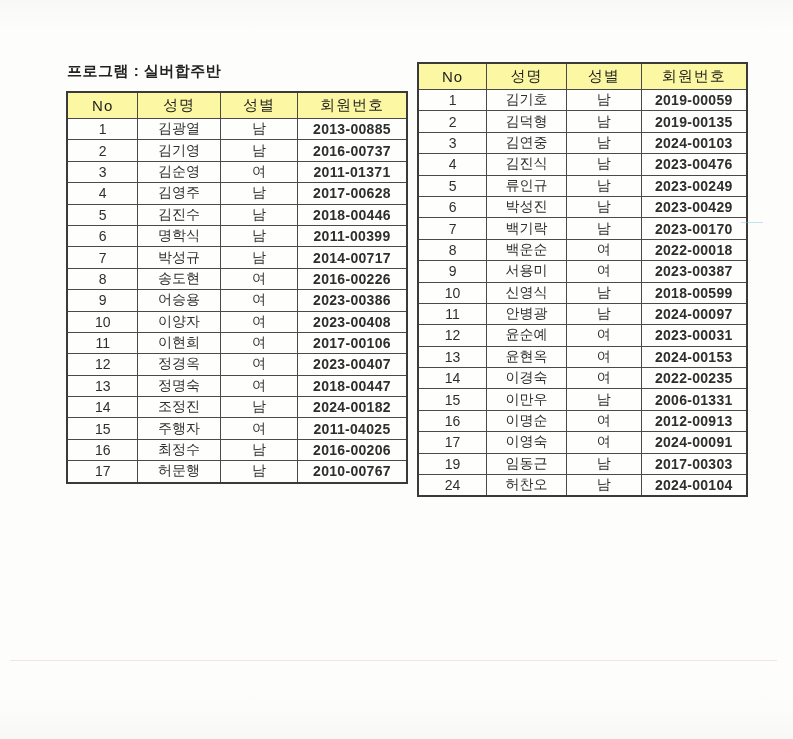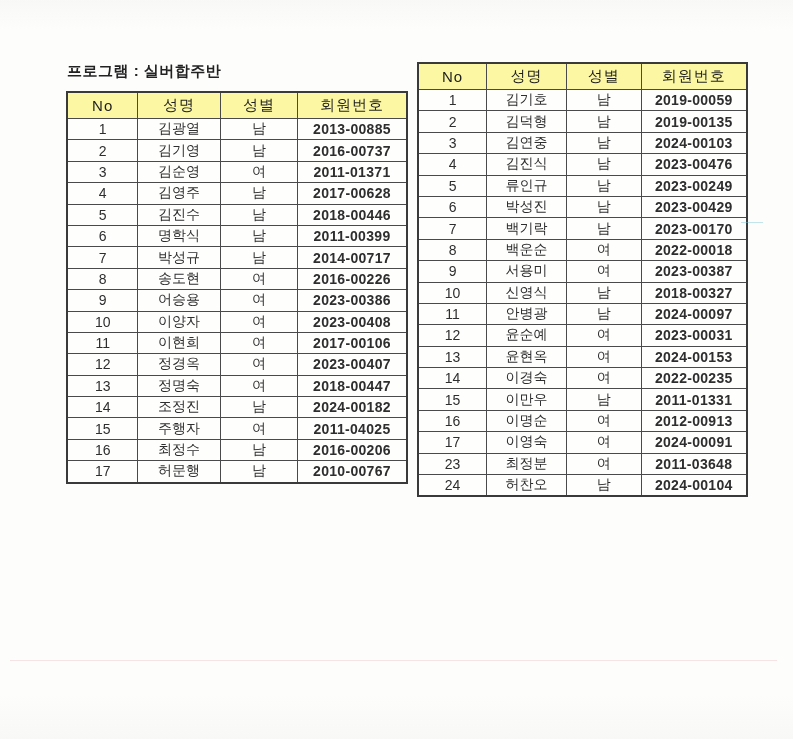--- a/index.html
+++ b/index.html
@@ -285,21 +285,21 @@
           <tr>
             <td>9</td>
             <td>서용미</td>
             <td>여</td>
             <td class="cell-num">2023-00387</td>
           </tr>
           <tr>
             <td>10</td>
             <td>신영식</td>
             <td>남</td>
-            <td class="cell-num">2018-00327</td>
+            <td class="cell-num">2018-00599</td>
           </tr>
           <tr>
             <td>11</td>
             <td>안병광</td>
             <td>남</td>
             <td class="cell-num">2024-00097</td>
           </tr>
           <tr>
             <td>12</td>
             <td>윤순예</td>
@@ -315,39 +315,39 @@
           <tr>
             <td>14</td>
             <td>이경숙</td>
             <td>여</td>
             <td class="cell-num">2022-00235</td>
           </tr>
           <tr>
             <td>15</td>
             <td>이만우</td>
             <td>남</td>
-            <td class="cell-num">2011-01331</td>
+            <td class="cell-num">2006-01331</td>
           </tr>
           <tr>
             <td>16</td>
             <td>이명순</td>
             <td>여</td>
             <td class="cell-num">2012-00913</td>
           </tr>
           <tr>
             <td>17</td>
             <td>이영숙</td>
             <td>여</td>
             <td class="cell-num">2024-00091</td>
           </tr>
           <tr>
-            <td>23</td>
-            <td>최정분</td>
-            <td>여</td>
-            <td class="cell-num">2011-03648</td>
+            <td>19</td>
+            <td>임동근</td>
+            <td>남</td>
+            <td class="cell-num">2017-00303</td>
           </tr>
           <tr>
             <td>24</td>
             <td>허찬오</td>
             <td>남</td>
             <td class="cell-num">2024-00104</td>
           </tr>
         </tbody>
     </table>
   </section>

